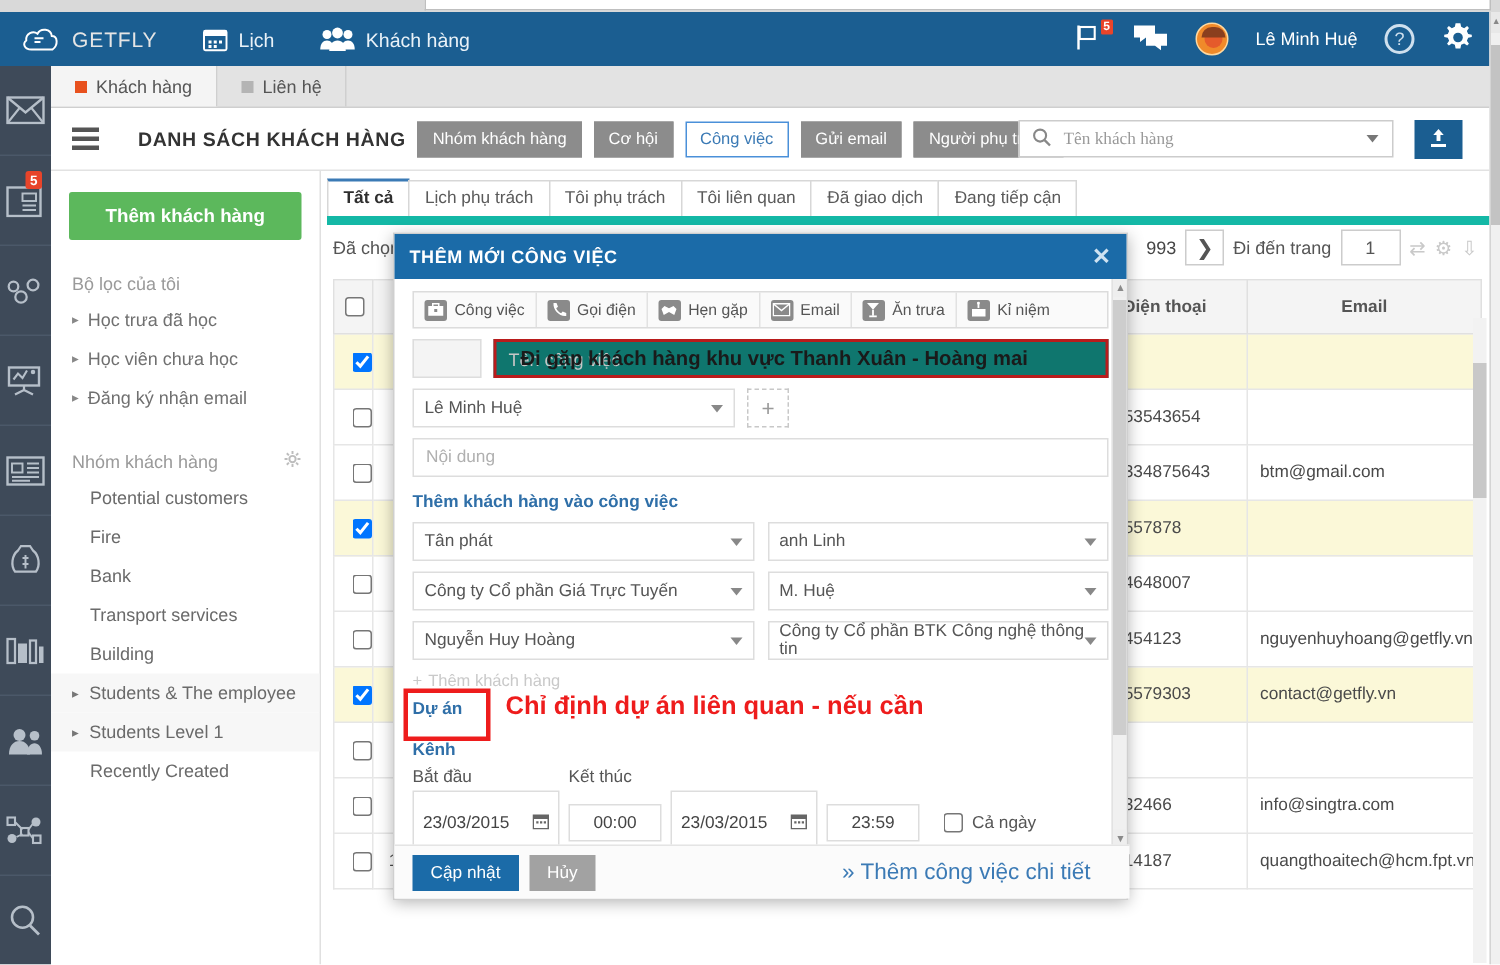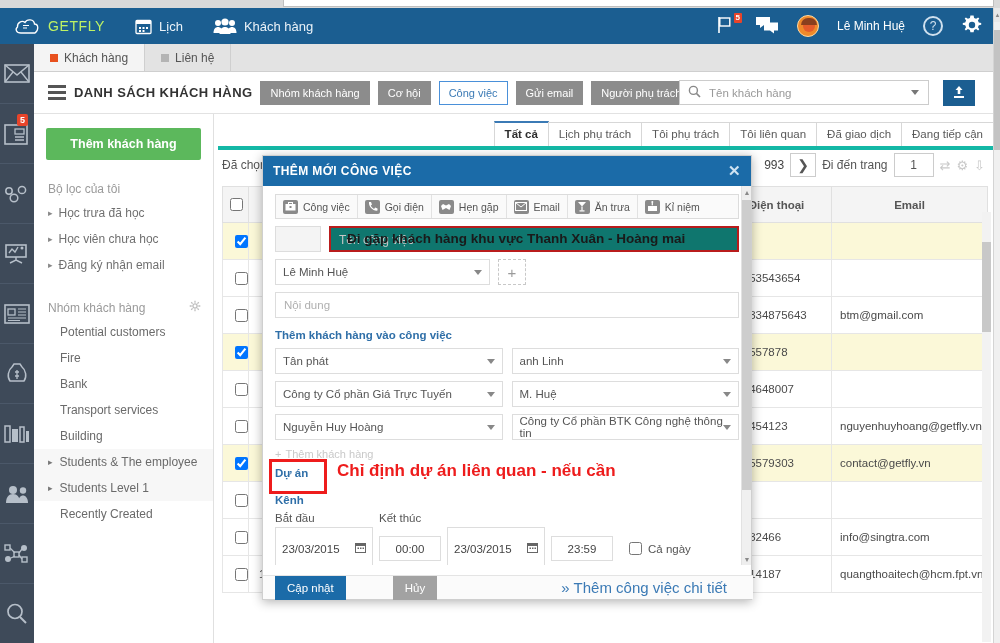--- a/index.html
+++ b/index.html
@@ -29,21 +29,21 @@
     position:absolute; left:0; top:8px; width:993px; height:36px;
     background:#1b5e91;
     display:flex; align-items:center;
   }
   #logo-wrap{ display:flex; align-items:center; margin-left:14px; }
   .cloud-icon{
     width:26px;height:18px;position:relative;display:inline-block;
   }
   .cloud-icon svg{ display:block; }
   #brand-name{
-    color:#bef264; font-size:14px; letter-spacing:.6px; margin-left:8px;
+    color:#e5e5e5; font-size:14px; letter-spacing:.6px; margin-left:8px;
     font-family:"Liberation Sans", sans-serif;
   }
   .topnav-item{
     display:flex; align-items:center; gap:7px;
     color:#eaf2f8; font-size:13px; margin-left:30px; cursor:pointer;
   }
   .topnav-item svg{ display:block; }
   #top-right{
     position:absolute; right:10px; top:0; height:36px;
     display:flex; align-items:center; gap:18px;
@@ -121,36 +121,36 @@
 
   
   #title-row{
     position:absolute; left:34px; top:72px; width:959px; height:42px;
     background:#fff; border-bottom:1px solid #e2e2e2;
     display:flex; align-items:center;
   }
   #hamburger{ margin-left:14px; width:18px; cursor:pointer; }
   #hamburger span{ display:block; height:3px; background:#555; margin:3px 0;}
   #page-title{
-    margin-left:8px; font-size:13px; font-weight:bold; color:#333;
+    margin-left:26px; font-size:13px; font-weight:bold; color:#333;
     letter-spacing:.4px;
   }
   .toolbtn{
     margin-left:8px; background:#8c8c8c; color:#fff; font-size:11px;
     padding:5px 9px; cursor:pointer; border:1px solid #8c8c8c;
   }
   .toolbtn.sel{ background:#fff; color:#3b7ab5; border:1px solid #4a90d9; }
   #search-wrap{
     position:absolute; right:64px; top:8px; width:250px; height:25px;
     border:1px solid #ccc; background:#fff; display:flex; align-items:center;
   }
   #search-wrap .mag{ margin:0 6px 0 8px; }
   #search-input{
     border:none; outline:none; flex:1; font-size:11.5px; color:#555;
-    font-family:Liberation Sans, sans-serif; background:transparent;
+    font-family:Liberation Serif, serif; background:transparent;
   }
   #search-input::placeholder{ color:#999; }
   .caret-dn{
     width:0;height:0;border-left:4px solid transparent;border-right:4px solid transparent;
     border-top:5px solid #777; margin-right:9px; cursor:pointer;
   }
   #export-btn{
     position:absolute; right:18px; top:8px; width:32px; height:26px;
     background:#1b5e91; display:flex; align-items:center; justify-content:center;
     cursor:pointer;
@@ -182,22 +182,21 @@
   .grp-item.exp{ padding-left:14px; background:#f7f7f7; display:flex; gap:7px; align-items:center;}
   .grp-item.exp .arr{ color:#777; font-size:9px; }
 
   
   #main{
     position:absolute; left:214px; top:114px; width:779px; height:529px;
     background:#fff;
   }
   #tab-strip{
     height:28px; display:flex; align-items:flex-end; margin:8px 0 0 4px;
-    border-bottom:4px solid #14b8a6;
-    justify-content:flex-end;
+    border-bottom:6px solid #14b8a6;
   }
   .ttab{
     padding:5px 10px 6px 10px; font-size:11.5px; color:#5a5a5a;
     border:1px solid #d7d7d7; border-bottom:none; background:#fff;
     margin-right:-1px; cursor:pointer;
   }
   .ttab.active{ color:#2f2f2f; font-weight:bold; border-top:2px solid #3b7ab5; }
 
   #pager-row{
     height:30px; display:flex; align-items:center; gap:6px; padding:0 8px;
@@ -344,23 +343,23 @@
     font-size:11.5px;color:#444; cursor:pointer;
   }
   .time-in{
     width:62px;height:25px;border:1px solid #ddd;background:#fff;
     display:flex;align-items:center;justify-content:center;font-size:11.5px;color:#444;
     cursor:pointer;
   }
   .allday{ display:flex;align-items:center;gap:6px;font-size:11.5px;color:#555;margin-left:10px;}
   .allday input{ margin:0; }
   #modal-foot{
-    position:absolute; left:0; bottom:0; width:490px; height:24px;
+    position:absolute; left:0; bottom:0; width:490px; height:36px;
     background:#fbfbfb; border-top:1px solid #e4e4e4;
-    display:flex; align-items:center; padding:0 12px;gap:40px;
+    display:flex; align-items:center; padding:0 12px;
   }
   #btn-update{
     background:#1b6ba8;color:#fff;font-size:11.5px;padding:6px 12px;cursor:pointer;
   }
   #btn-cancel{
     background:#a2a2a2;color:#fff;font-size:11.5px;padding:6px 12px;margin-left:7px;cursor:pointer;
   }
   #detail-link{
     margin-left:auto; color:#3b7ab5; font-size:15px; cursor:pointer; margin-right:14px;
   }

